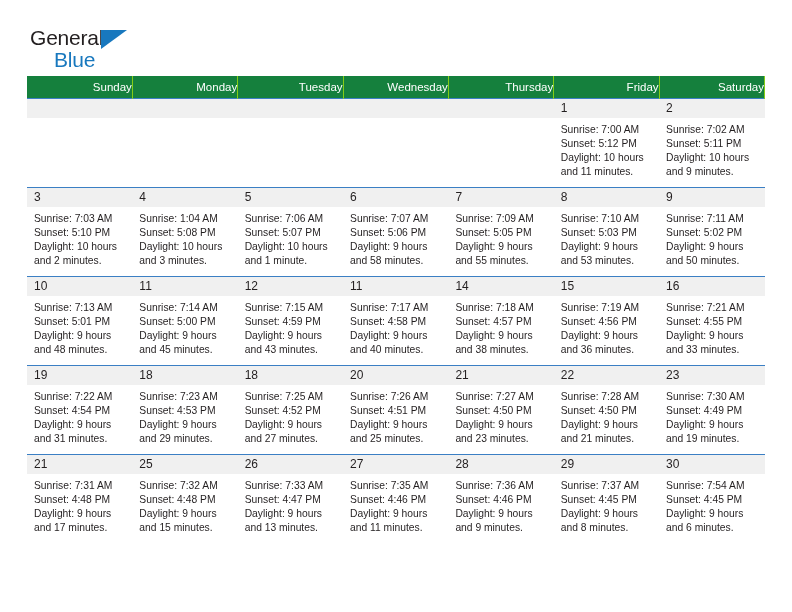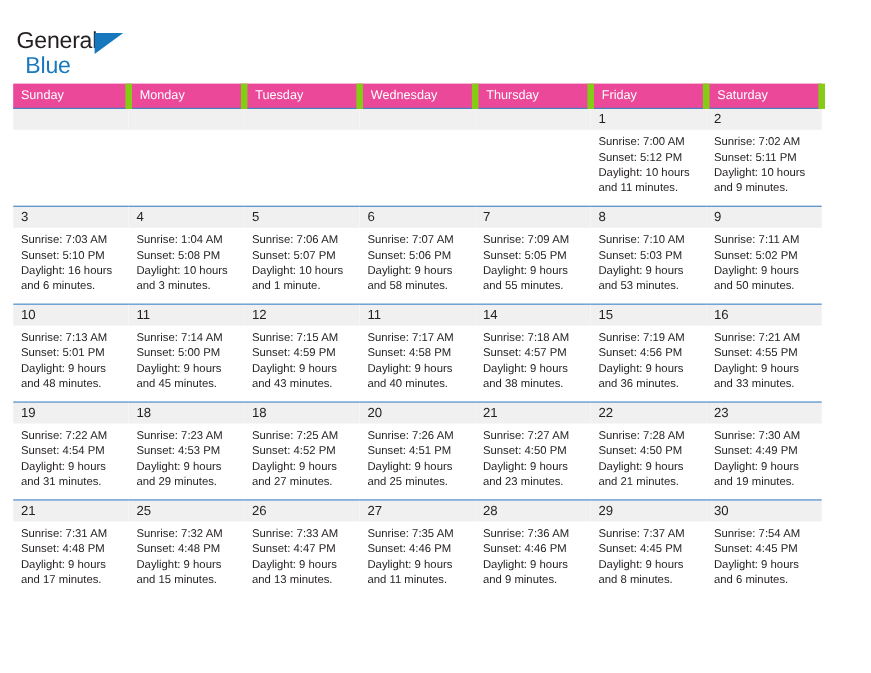--- a/index.html
+++ b/index.html
@@ -12,21 +12,21 @@
     height: 612px;
     font-family: "Liberation Sans", sans-serif;
     color: #231f20;
     overflow: hidden;
   }
   .page {
     position: relative;
     width: 792px;
     height: 612px;
     box-sizing: border-box;
-    padding: 0 12px;
+    padding: 0 27px;
   }
 
   
   .header {
     display: flex;
     align-items: flex-start;
     justify-content: space-between;
     padding-top: 27px;
     height: 72px;
     box-sizing: border-box;
@@ -41,21 +41,21 @@
     font-size: 21px;
     letter-spacing: -0.2px;
     color: #231f20;
     line-height: 22px;
     font-family: "Liberation Sans", sans-serif;
   }
   .brand-blue {
     font-size: 21px;
     color: #1878be;
     line-height: 21px;
-    margin-left: 8px;
+    margin-left: 24px;
     letter-spacing: -0.2px;
   }
   .brand-triangle {
     position: absolute;
     left: 74px;
     top: 3px;
     width: 0;
     height: 0;
     border-left: 26px solid #1878be;
     border-bottom: 19px solid transparent;
@@ -79,29 +79,29 @@
   }
 
   
   .calendar {
     width: 738px;
     border-collapse: collapse;
     table-layout: fixed;
     margin-top: 4px;
   }
   .calendar th {
-    background: #ec4899;
+    background: #15803d;
     color: #ffffff;
     font-size: 11.5px;
     font-weight: normal;
-    text-align: left;
+    text-align: right;
     padding: 5px 0 5px 7px;
     height: 21px;
     box-sizing: border-box;
-    border-right: 6px solid #84cc16;
+    border-right: 1px solid #84cc16;
   }
   .calendar td {
     vertical-align: top;
     padding: 0;
     border-top: 1.4px solid #3b7fc4;
     height: 89px;
     box-sizing: border-box;
   }
   .calendar tr.week-row td {
     background: #ffffff;
@@ -189,21 +189,21 @@
               <div class="daylight">Daylight: 10 hours and 9 minutes.</div>
             </div>
           </td>
         </tr>
         <tr class="week-row">
           <td>
             <div class="daynum-band">3</div>
             <div class="cell-body">
               <div>Sunrise: 7:03 AM</div>
               <div>Sunset: 5:10 PM</div>
-              <div class="daylight">Daylight: 16 hours and 6 minutes.</div>
+              <div class="daylight">Daylight: 10 hours and 2 minutes.</div>
             </div>
           </td>
           <td>
             <div class="daynum-band">4</div>
             <div class="cell-body">
               <div>Sunrise: 1:04 AM</div>
               <div>Sunset: 5:08 PM</div>
               <div class="daylight">Daylight: 10 hours and 3 minutes.</div>
             </div>
           </td>

